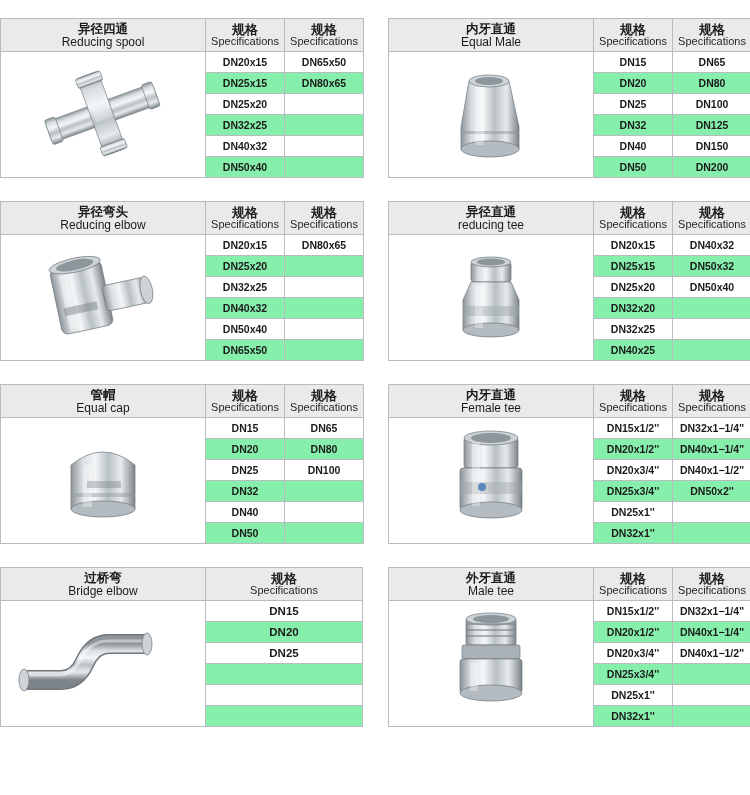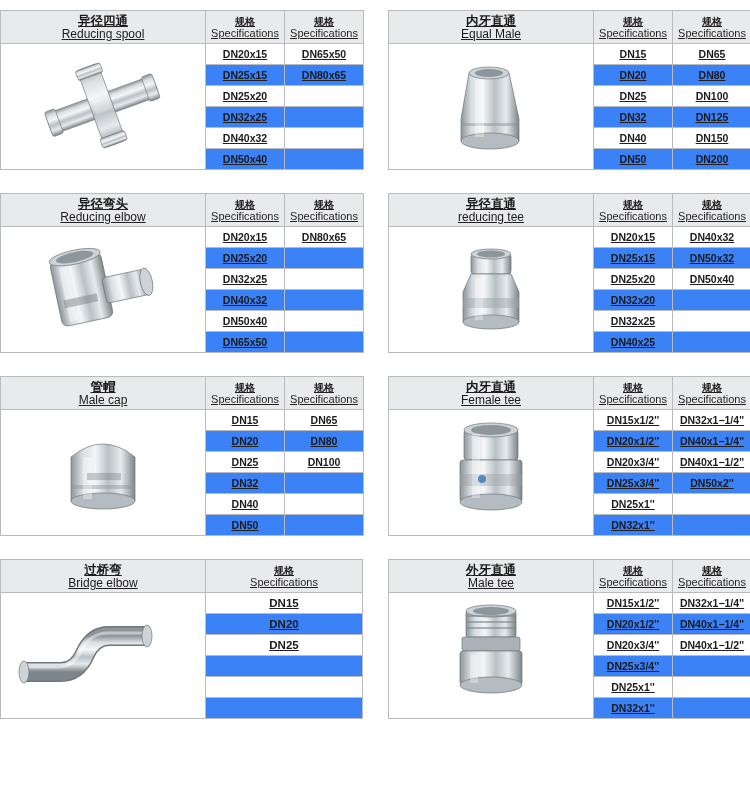--- a/index.html
+++ b/index.html
@@ -18,23 +18,22 @@
   .sheet {
     width: 750px;
     height: 795px;
     position: relative;
   }
   .grid {
     display: grid;
     grid-template-columns: 362px 362px;
     column-gap: 26px;
     row-gap: 23px;
-    padding: 10px 0 0 0;
+    padding: 18px 0 0 0;
     box-sizing: border-box;
-    text-decoration: underline;
   }
   .card {
     width: 362px;
     box-sizing: border-box;
   }
   .card table {
     border-collapse: collapse;
     width: 100%;
     table-layout: fixed;
   }
@@ -60,21 +59,21 @@
     font-size: 12px;
     line-height: 12px;
     display: block;
     color: #1a1a1a;
   }
   .hdr-spec {
     background: #e9eaec;
     height: 32px;
   }
   .hdr-spec .cn {
-    font-size: 10px;
+    font-size: 13px;
     font-weight: bold;
     line-height: 13px;
     display: block;
   }
   .hdr-spec .en {
     font-size: 11px;
     line-height: 11px;
     display: block;
   }
   .img-cell {
@@ -86,21 +85,21 @@
     font-size: 11.5px;
     height: 20px;
     line-height: 20px;
     font-weight: bold;
     color: #1a1a1a;
   }
   .val.narrow {
     font-size: 10.5px;
   }
   .val.alt {
-    background: #3b82f6;
+    background: #86efac;
   }
   .val.white {
     background: #ffffff;
     text-align: center;
   }
   .imgbox {
     width: 100%;
     height: 100%;
     display: flex;
     align-items: center;
@@ -383,21 +382,21 @@
             </tr>
           </tbody>
         </table>
       </div>
       <div class="card">
         <table>
           <tbody>
             <tr>
               <td class="hdr-name" style="width:204px">
                 <span class="cn">管帽</span>
-                <span class="en">Male cap</span>
+                <span class="en">Equal cap</span>
               </td>
               <td class="hdr-spec" style="width:78px">
                 <span class="cn">规格</span>
                 <span class="en">Specifications</span>
               </td>
               <td class="hdr-spec" style="width:78px">
                 <span class="cn">规格</span>
                 <span class="en">Specifications</span>
               </td>
             </tr>

